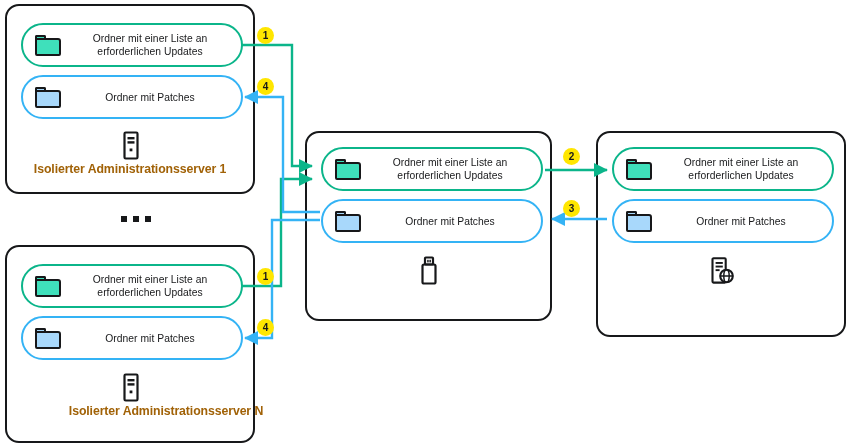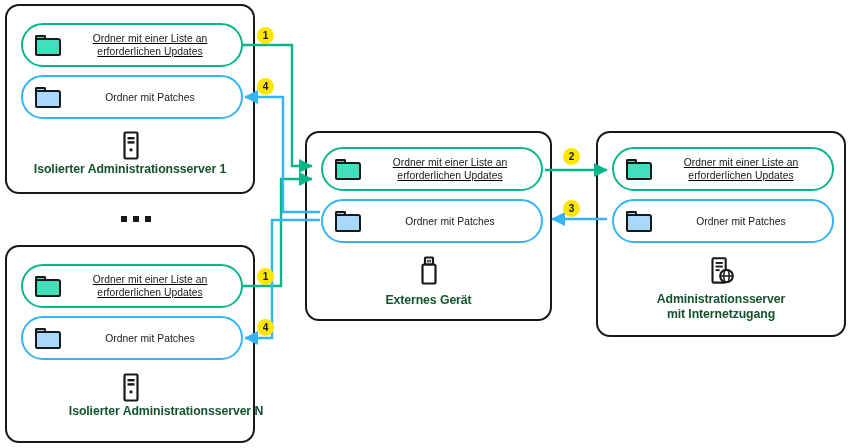--- a/index.html
+++ b/index.html
@@ -24,21 +24,21 @@
   }
   .folder-pill {
     position: absolute;
     box-sizing: border-box;
     border-radius: 22px;
     background: #ffffff;
     display: flex;
     align-items: center;
     z-index: 6;
   }
-  .folder-pill.green { border: 2.2px solid #0bb58a; text-decoration: underline; }
+  .folder-pill.green { border: 2.2px solid #0bb58a; }
   .folder-pill.blue  { border: 2.2px solid #34b3f5; justify-content: space-between; }
 
   .folder-icon {
     flex: 0 0 auto;
     margin-left: 12px;
     margin-right: 8px;
     width: 26px;
     height: 21px;
     position: relative;
   }
@@ -72,21 +72,21 @@
     color: #17181a;
     padding-right: 10px;
     letter-spacing: 0.05px;
   }
 
   .node-caption {
     position: absolute;
     text-align: center;
     font-size: 12.3px;
     font-weight: bold;
-    color: #14532d;
+    color: #a16207;
     line-height: 15px;
     letter-spacing: -0.1px;
   }
 
   .device-icon {
     position: absolute;
     width: 34px;
     height: 34px;
   }
 
@@ -255,21 +255,20 @@
 
   <div class="device-icon" style="left:412px; top:254px;">
     <svg viewBox="0 0 34 34" width="34" height="34" aria-hidden="true">
       <rect x="13" y="3.5" width="8" height="7" rx="0.8" fill="none" stroke="#17181a" stroke-width="2.2"></rect>
       <rect x="15.2" y="5.8" width="1.5" height="2.6" fill="#17181a"></rect>
       <rect x="17.4" y="5.8" width="1.5" height="2.6" fill="#17181a"></rect>
       <rect x="10.5" y="10.5" width="13" height="19" rx="1.6" fill="none" stroke="#17181a" stroke-width="2.2"></rect>
     </svg>
   </div>
 
-  <div class="node-caption" style="left:305px; top:293px; width:247px;">Externes Gerät</div>
 
   <div class="node-box" style="left:596px; top:131px; width:250px; height:206px;">
   </div>
 
   <div class="folder-pill green" style="left:612px; top:147px; width:222px; height:44px;">
     <span class="folder-icon green">
       <span class="tab"></span>
         <span class="body"></span>
     </span>
     <span class="pill-label">Ordner mit einer Liste an erforderlichen Updates</span>
@@ -288,24 +287,20 @@
       <path d="M9.5 4.2 h11.2 a1 1 0 0 1 1 1 v9.2 M21.7 22 v5.6 a1 1 0 0 1 -1 1 h-11.2 a1 1 0 0 1 -1 -1 v-22.4 a1 1 0 0 1 1 -1" fill="none" stroke="#17181a" stroke-width="2.1" stroke-linecap="round"></path>
       <rect x="11.6" y="8" width="7.2" height="1.9" fill="#17181a"></rect>
       <rect x="11.6" y="11.6" width="7.2" height="1.9" fill="#17181a"></rect>
       <rect x="11.6" y="15.2" width="4" height="1.9" fill="#17181a"></rect>
       <circle cx="22.5" cy="22" r="6.3" fill="#ffffff" stroke="#17181a" stroke-width="2.1"></circle>
       <ellipse cx="22.5" cy="22" rx="2.7" ry="6.3" fill="none" stroke="#17181a" stroke-width="1.5"></ellipse>
       <line x1="16.3" y1="22" x2="28.7" y2="22" stroke="#17181a" stroke-width="1.5"></line>
     </svg>
   </div>
 
-  <div class="node-caption" style="left:596px; top:292px; width:250px;">
-    <div>Administrationsserver</div>
-    <div>mit Internetzugang</div>
-  </div>
 
   <div class="badge" style="left:257px; top:27px;">1</div>
   <div class="badge" style="left:257px; top:78px;">4</div>
   <div class="badge" style="left:257px; top:268px;">1</div>
   <div class="badge" style="left:257px; top:319px;">4</div>
   <div class="badge" style="left:563px; top:148px;">2</div>
   <div class="badge" style="left:563px; top:200px;">3</div>
 
 </div>
 

